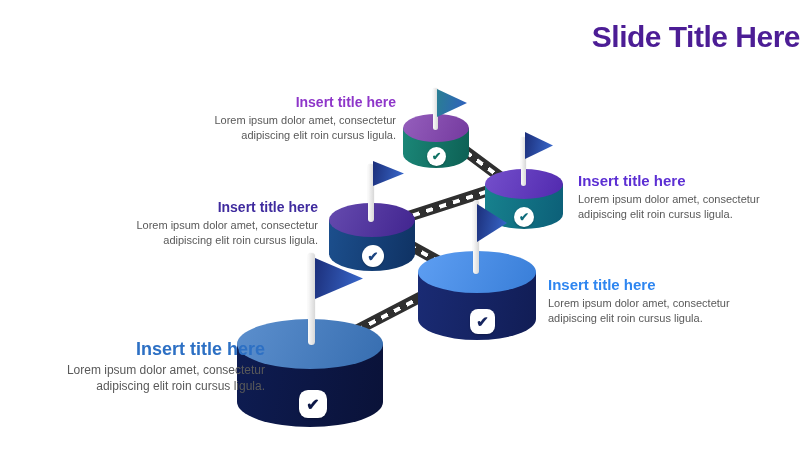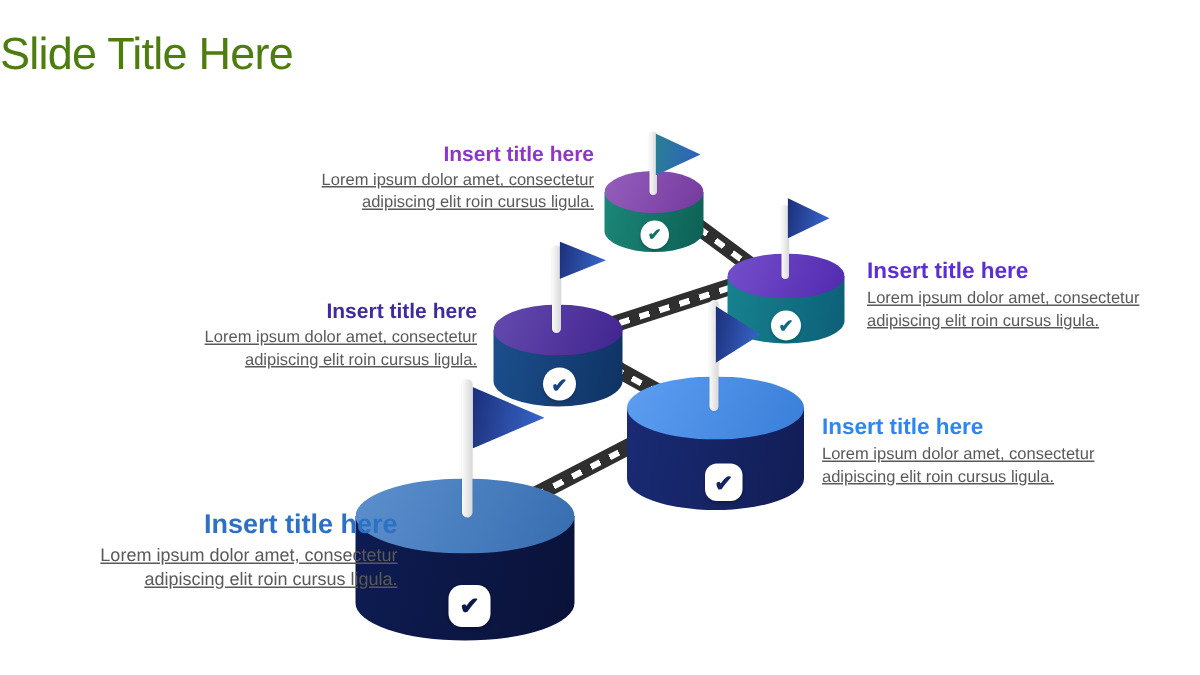--- a/index.html
+++ b/index.html
@@ -1,19 +1,19 @@
 <!DOCTYPE html>
 <html><head>
 <meta charset="utf-8">
 <style>
   html,body{margin:0;padding:0;background:#fff;}
   .slide{position:relative;width:800px;height:450px;background:#ffffff;overflow:hidden;
          font-family:"Liberation Sans",sans-serif;}
-  .slide-title{position:absolute;top:20px;left:0;right:0;text-align:left;
-               font-size:30px;font-weight:400;color:#4d7c0f;letter-spacing:-0.5px;}
+  .slide-title{position:absolute;top:20px;left:0;right:0;text-align:right;
+               font-size:30px;font-weight:700;color:#4c1d95;letter-spacing:-0.5px;}
 
   
   .road{position:absolute;height:11px;background:var(--road);transform-origin:0 50%;
         border-radius:2px;z-index:1;}
   .road::after{content:"";position:absolute;left:5px;right:5px;top:50%;height:4px;
         transform:translateY(-50%);
         background:repeating-linear-gradient(90deg,var(--dash) 0 7px,transparent 7px 14px);}
   .road1{left:462px;top:143px;width:54px;transform:rotate(36.6deg);}
   .road2{left:408px;top:211px;width:91px;transform:rotate(-17.8deg);}
   .road3{left:405px;top:237px;width:52px;transform:rotate(29deg);}
@@ -64,21 +64,21 @@
   .s5{left:237px;top:319px;width:146px;height:108px;z-index:6;}
   .s5 .top{height:50px;}
   .s5 .side{top:25px;height:83px;border-radius:0 0 50% 50% / 0 0 25px 25px;}
   .s5 .pole{left:71px;top:-66px;width:7px;height:92px;}
   .s5 .flag{left:78px;top:-61px;width:48px;height:41px;}
   .s5 .badge{left:62px;top:71px;width:28px;height:28px;border-radius:32%;font-size:16px;}
 
   
   .tb{position:absolute;z-index:10;}
   .tb h3{margin:0;font-size:15px;font-weight:700;color:var(--tc);}
-  .tb p{margin:3px 0 0;font-size:11px;line-height:1.32;color:#595959;text-decoration:underline;}
+  .tb p{margin:3px 0 0;font-size:11px;line-height:1.32;color:#595959;}
   .tb.right{text-align:right;}
   .t1{left:196px;top:94px;width:200px;}  .t1 h3{font-size:14px;}
   .t2{left:578px;top:172px;width:195px;}
   .t3{left:118px;top:199px;width:200px;} .t3 h3{font-size:14px;}
   .t4{left:548px;top:276px;width:195px;}
   .t5{left:44px;top:339px;width:221px;}  .t5 h3{font-size:18px;} .t5 p{font-size:12px;}
 </style>
 </head>
 <body>
 

